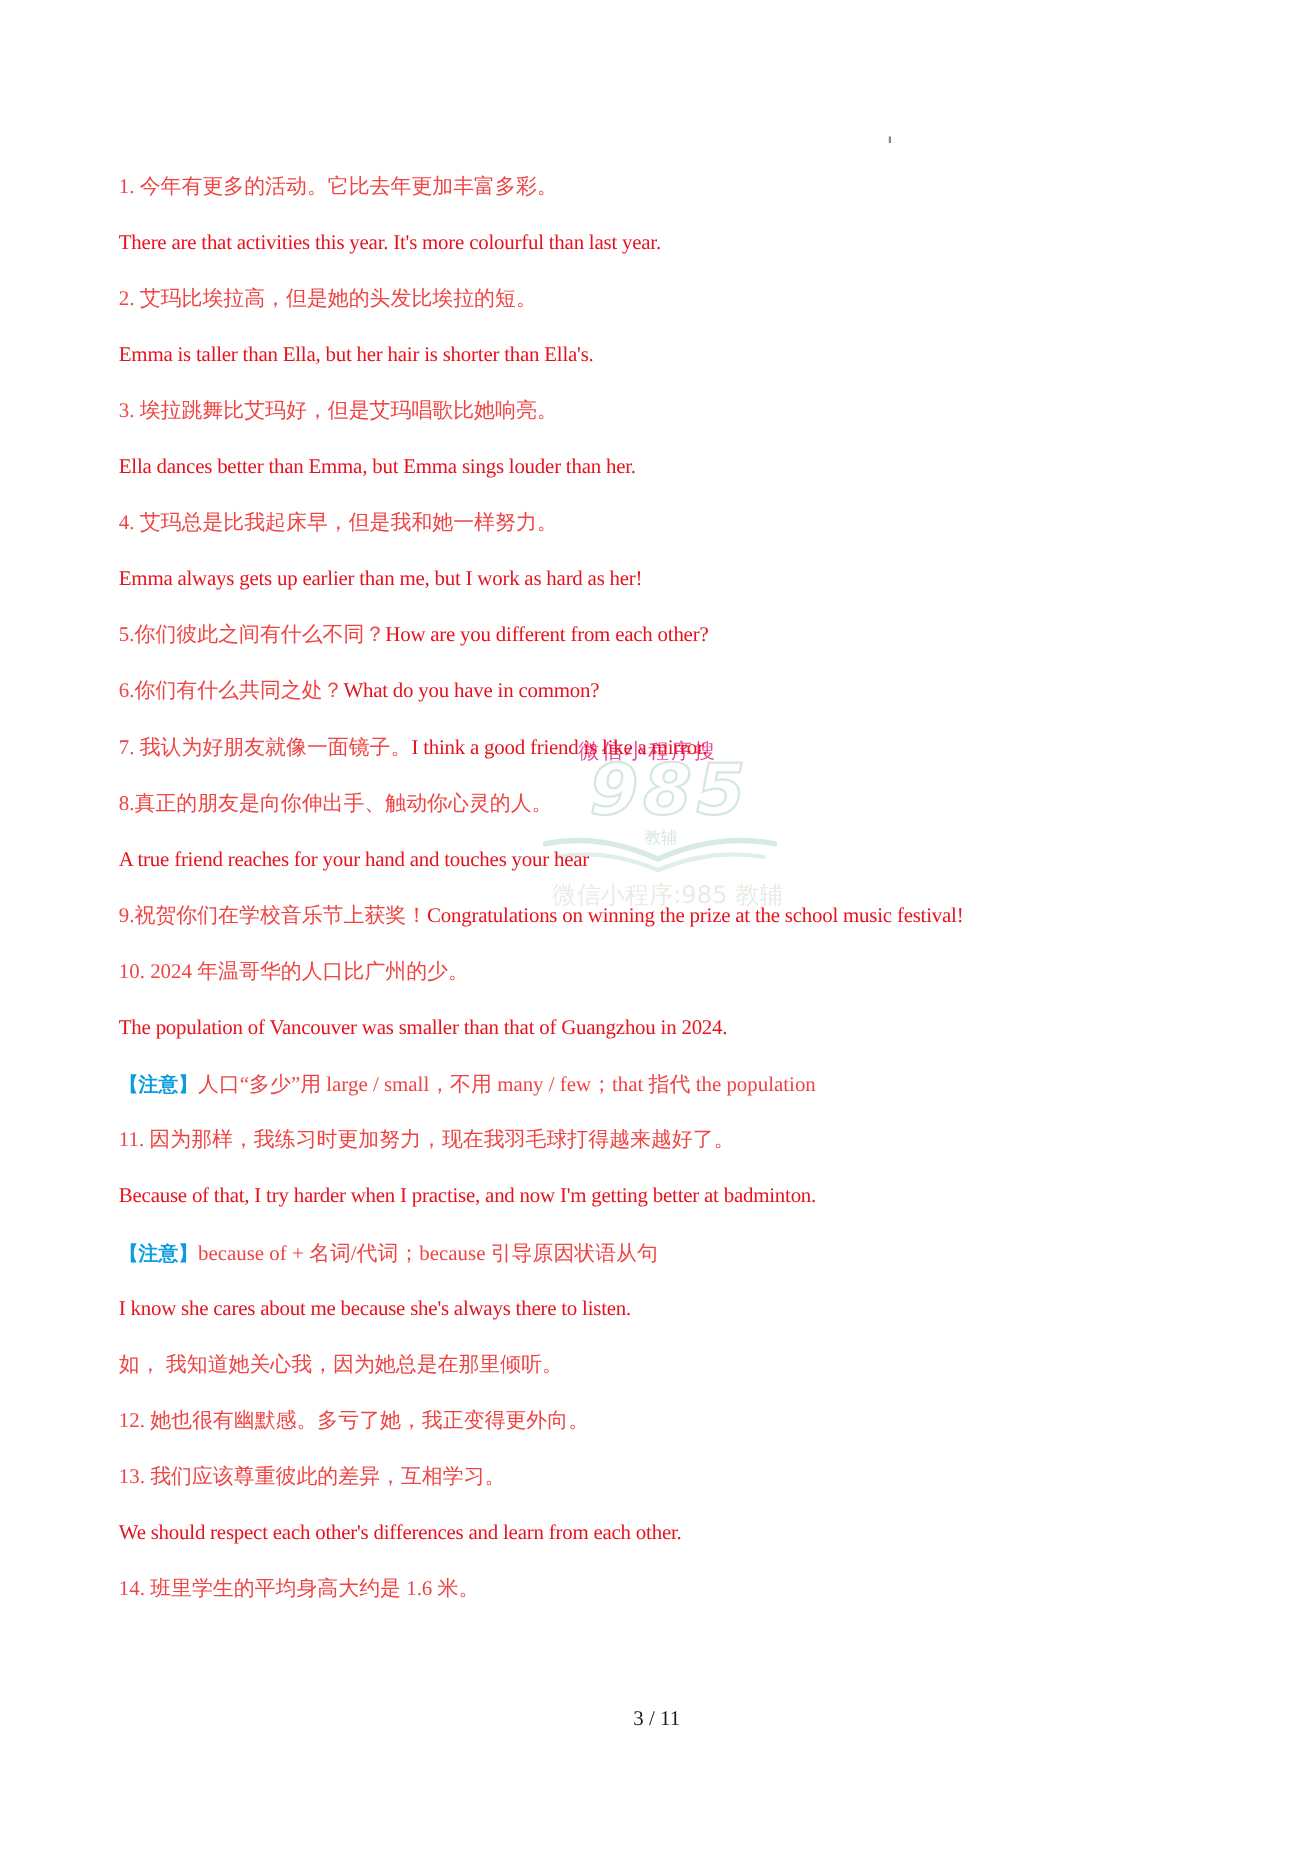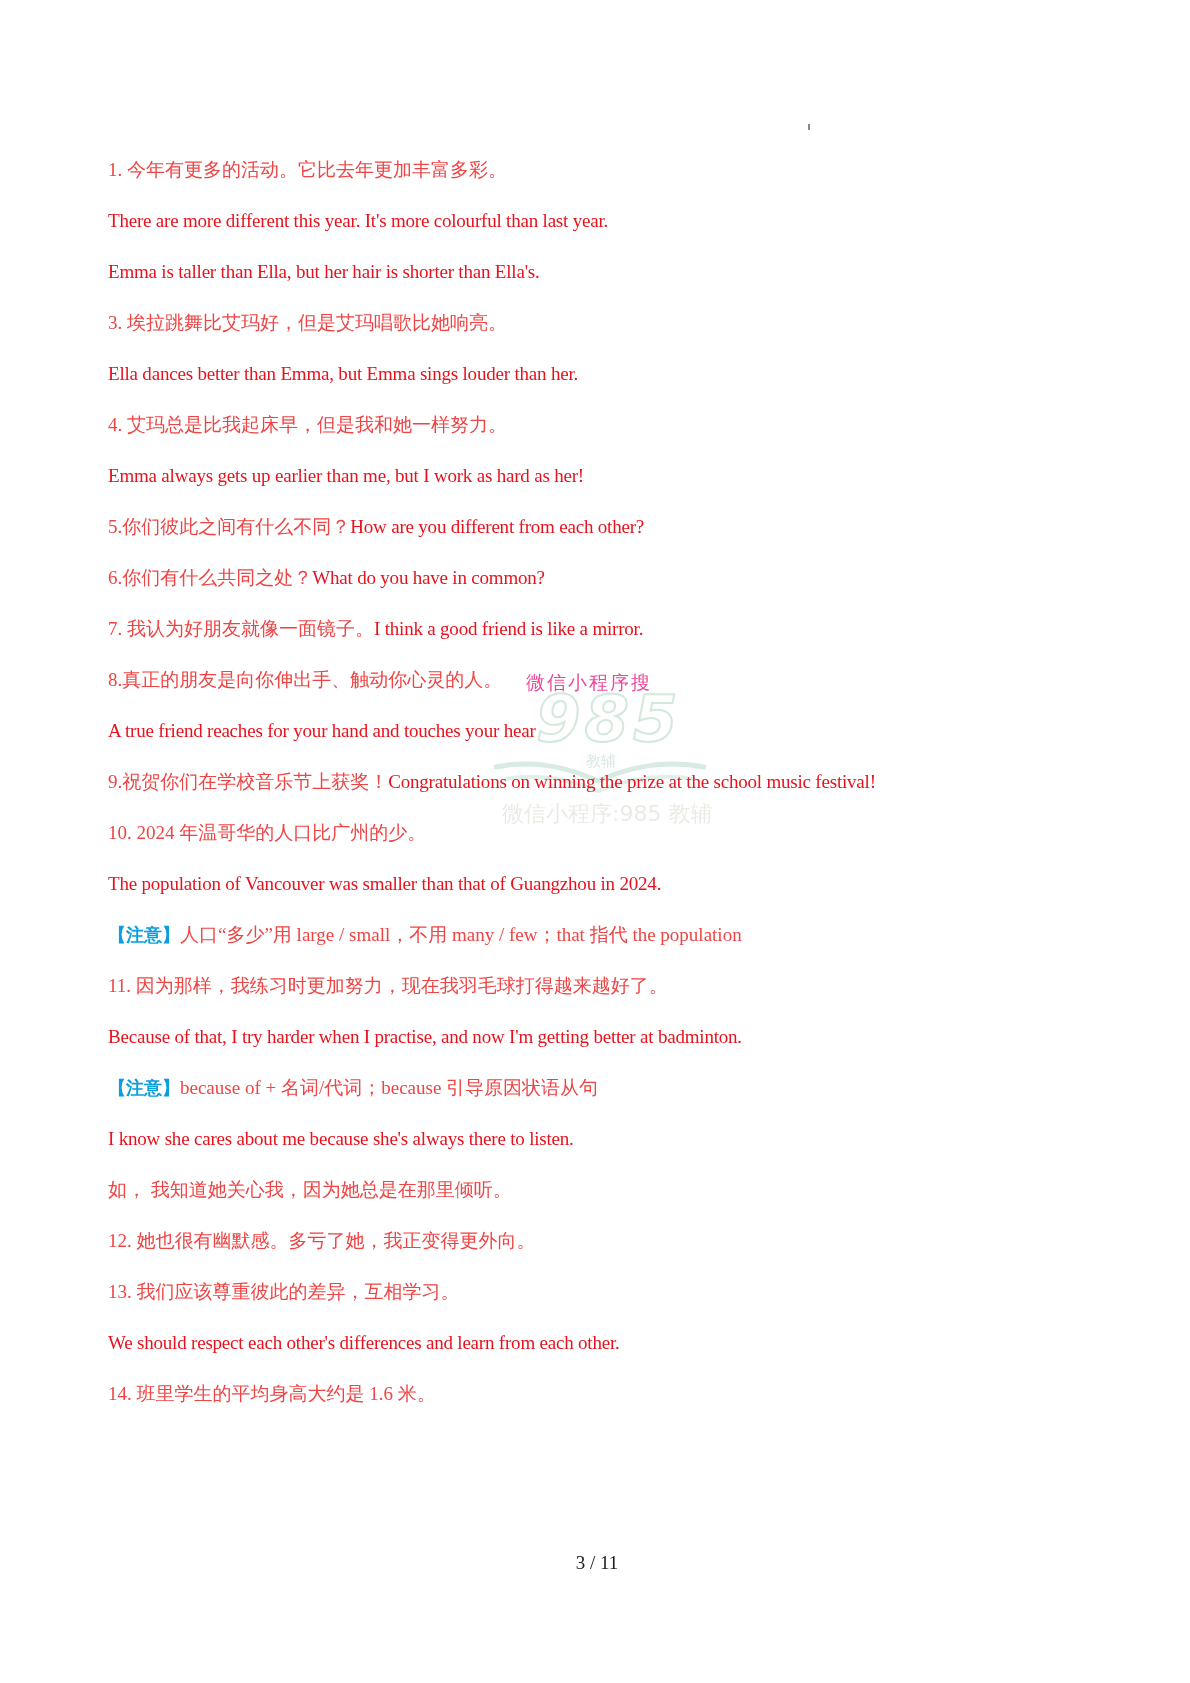--- a/index.html
+++ b/index.html
@@ -122,21 +122,22 @@
     <div class="wm-sub">教辅</div>
     <svg class="wm-book" width="230" height="40" viewBox="0 0 230 40">
       <path d="M10 8 Q60 -2 112 22 Q165 -2 218 8" fill="none" stroke="#d8ebe2" stroke-width="5" stroke-linecap="round"></path>
       <path d="M20 20 Q65 12 112 32 Q160 12 208 20" fill="none" stroke="#e0efe8" stroke-width="4" stroke-linecap="round"></path>
     </svg>
     <div class="wm-text">微信小程序:985 教辅</div>
   </div>
 
   <div class="content" id="content">
       <div class="line"><span class="cn">1. 今年有更多的活动。它比去年更加丰富多彩。</span></div>
-      <div class="line"><span class="en">There are more different this year. It's more colourful than last year.</span></div>
+      <div class="line"><span class="en">There are that activities this year. It's more colourful than last year.</span></div>
+      <div class="line"><span class="cn">2. 艾玛比埃拉高，但是她的头发比埃拉的短。</span></div>
       <div class="line"><span class="en">Emma is taller than Ella, but her hair is shorter than Ella's.</span></div>
       <div class="line"><span class="cn">3. 埃拉跳舞比艾玛好，但是艾玛唱歌比她响亮。</span></div>
       <div class="line"><span class="en">Ella dances better than Emma, but Emma sings louder than her.</span></div>
       <div class="line"><span class="cn">4. 艾玛总是比我起床早，但是我和她一样努力。</span></div>
       <div class="line"><span class="en">Emma always gets up earlier than me, but I work as hard as her!</span></div>
       <div class="line"><span class="cn">5.你们彼此之间有什么不同？</span><span class="en">How are you different from each other?</span></div>
       <div class="line"><span class="cn">6.你们有什么共同之处？</span><span class="en">What do you have in common?</span></div>
       <div class="line"><span class="cn">7. 我认为好朋友就像一面镜子。</span><span class="en">I think a good friend is like a mirror.</span></div>
       <div class="line"><span class="cn">8.真正的朋友是向你伸出手、触动你心灵的人。</span></div>
       <div class="line"><span class="en">A true friend reaches for your hand and touches your hear</span></div>

